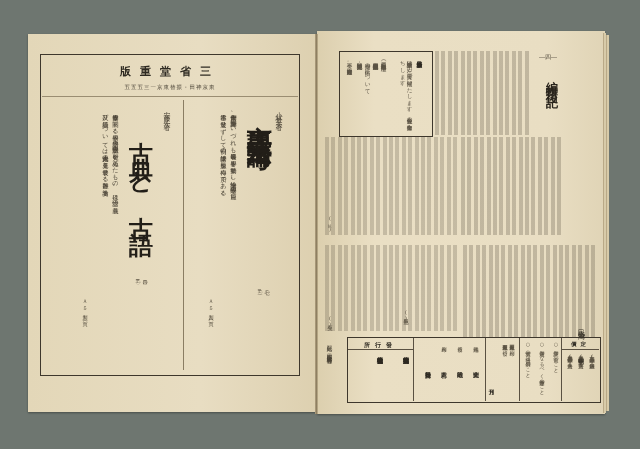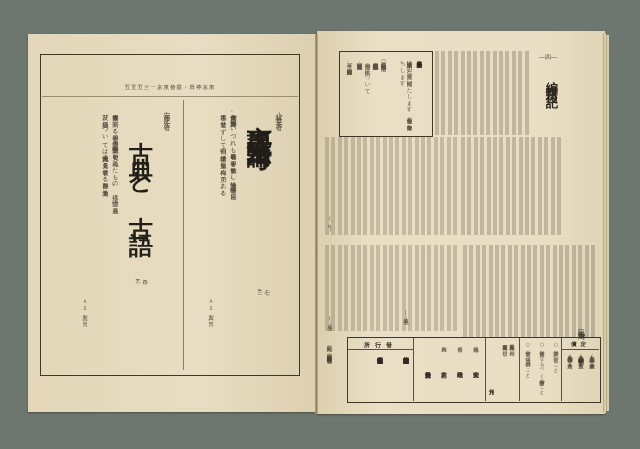--- a/index.html
+++ b/index.html
@@ -16,20 +16,21 @@
   .small{font-size:6px;line-height:7.4px;letter-spacing:0;color:#4a4336;}
   .tiny{font-size:5px;line-height:6px;color:#5a5242;}
   .col{position:absolute;writing-mode:vertical-rl;overflow:hidden;font-size:5.6px;line-height:6.6px;color:#5c5445;}
 </style>
 </head>
 <body>
 
 <div id="left-page" class="page">
   <div class="box" style="left:12px;top:20px;width:258px;height:320px;"></div>
 
+  <div style="position:absolute;left:14px;top:30px;width:256px;text-align:center;font-size:11px;font-weight:bold;letter-spacing:9px;direction:rtl;unicode-bidi:bidi-override;">三省堂重版</div>
   <div style="position:absolute;left:14px;top:50px;width:256px;text-align:center;font-size:5.5px;letter-spacing:1px;direction:rtl;unicode-bidi:bidi-override;color:#4a4336;">東京神田・振替東京一三五五五</div>
   <div class="hline" style="left:14px;top:62px;width:256px;background:#9a8d72;"></div>
 
   <div class="vtext small" style="left:246px;top:72px;font-size:7px;letter-spacing:3px;">小林英夫著</div>
   <div class="vtext" style="left:218px;top:72px;font-size:25px;font-weight:bold;letter-spacing:3px;line-height:26px;color:#221e18;">言語學方法論考</div>
   <div class="vtext small" style="left:202px;top:76px;height:230px;">創作十六篇、翻譯十篇、いづれも發表毎に學界を衝動せし快論文。學界隨一の巨篇</div>
   <div class="vtext small" style="left:192px;top:76px;">本書に發足せずして明日の言語學は豫想し得ぬ所である。</div>
   <div class="vtext tiny" style="left:236px;top:252px;">七〇〇</div>
   <div class="vtext tiny" style="left:229px;top:252px;">〒三〇</div>
   <div class="vtext tiny" style="left:180px;top:262px;letter-spacing:2px;">Ａ５判八〇二頁</div>

